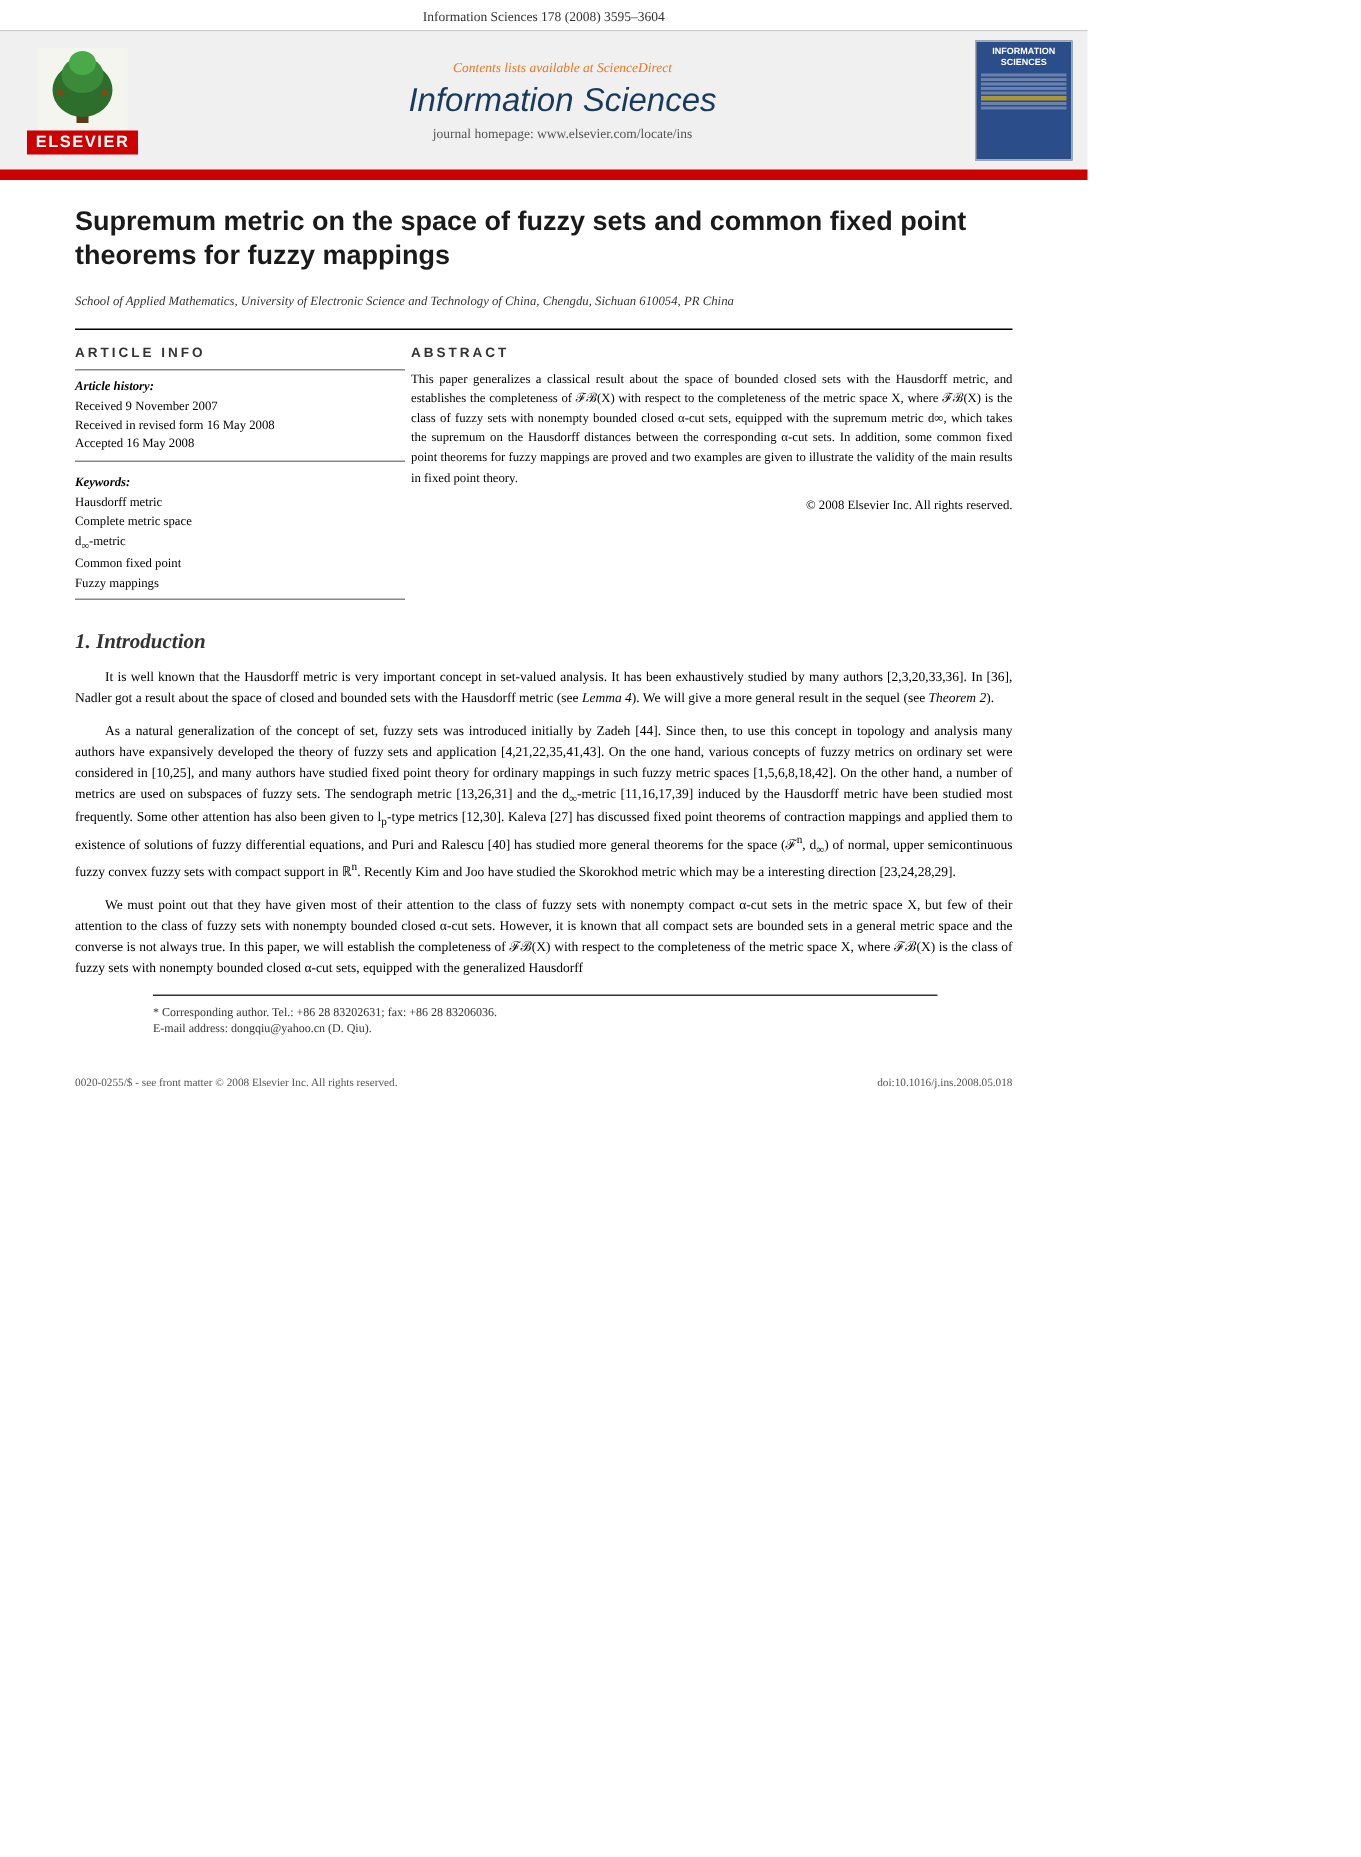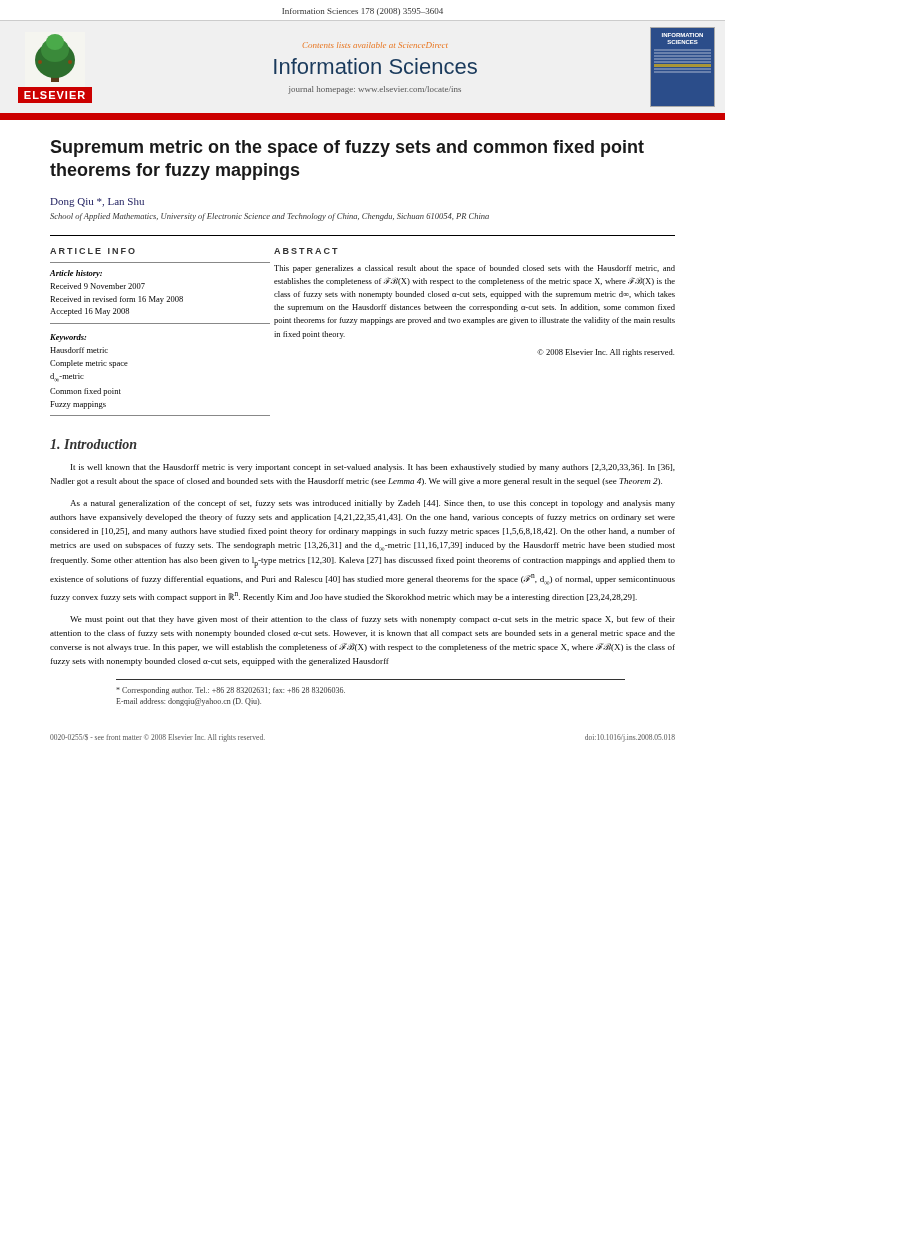--- a/index.html
+++ b/index.html
@@ -65,20 +65,21 @@
 
     .sciencedirect-link span {
       color: #e87722;
       font-style: italic;
     }
 
     .journal-title-big {
       font-size: 22px;
       font-family: Arial, sans-serif;
       color: #1a3a5c;
+      font-style: italic;
       font-weight: normal;
       margin: 4px 0;
     }
 
     .journal-homepage {
       font-size: 9px;
       color: #555;
     }
 
     .journal-cover-img {
@@ -239,21 +240,21 @@
     }
 
     .body-text .indent {
       display: inline-block;
       width: 20px;
     }
 
     
     .page-footer {
       border-top: 1px solid #333;
-      margin: 10px 50px 0 66px;
+      margin: 10px 50px 0 52px;
       padding-top: 5px;
     }
 
     .footnote-text {
       font-size: 8px;
       line-height: 1.4;
       color: #333;
     }
 
     .footer-bottom {
@@ -332,23 +333,20 @@
       </div>
     </div>
   </div>
 
   <div class="red-divider"></div>
 
   <div class="article-body">
 
     <div class="article-title">Supremum metric on the space of fuzzy sets and common fixed point theorems for fuzzy mappings</div>
 
-    <div class="authors">
-      <span>Dong Qiu *, Lan Shu</span>
-    </div>
 
     <div class="affiliation">School of Applied Mathematics, University of Electronic Science and Technology of China, Chengdu, Sichuan 610054, PR China</div>
 
     <hr class="article-divider">
 
     <div class="two-col">
 
       <div class="left-col">
         <div class="section-label">ARTICLE INFO</div>
         <hr class="info-divider">

